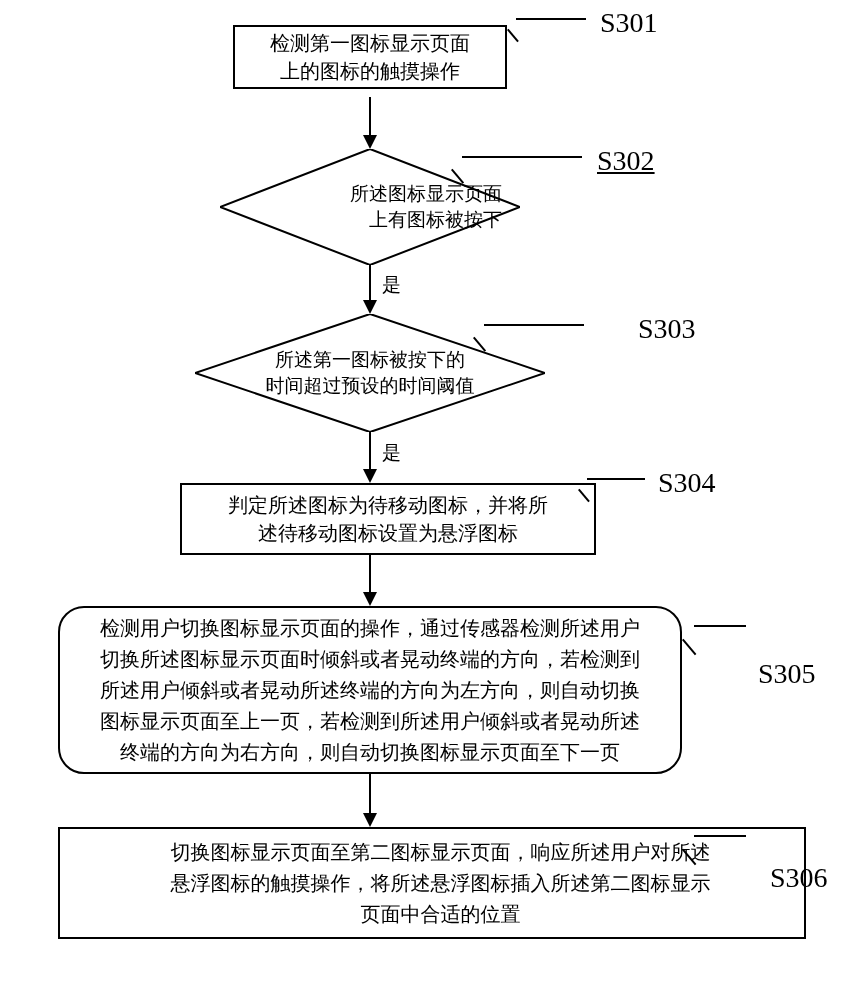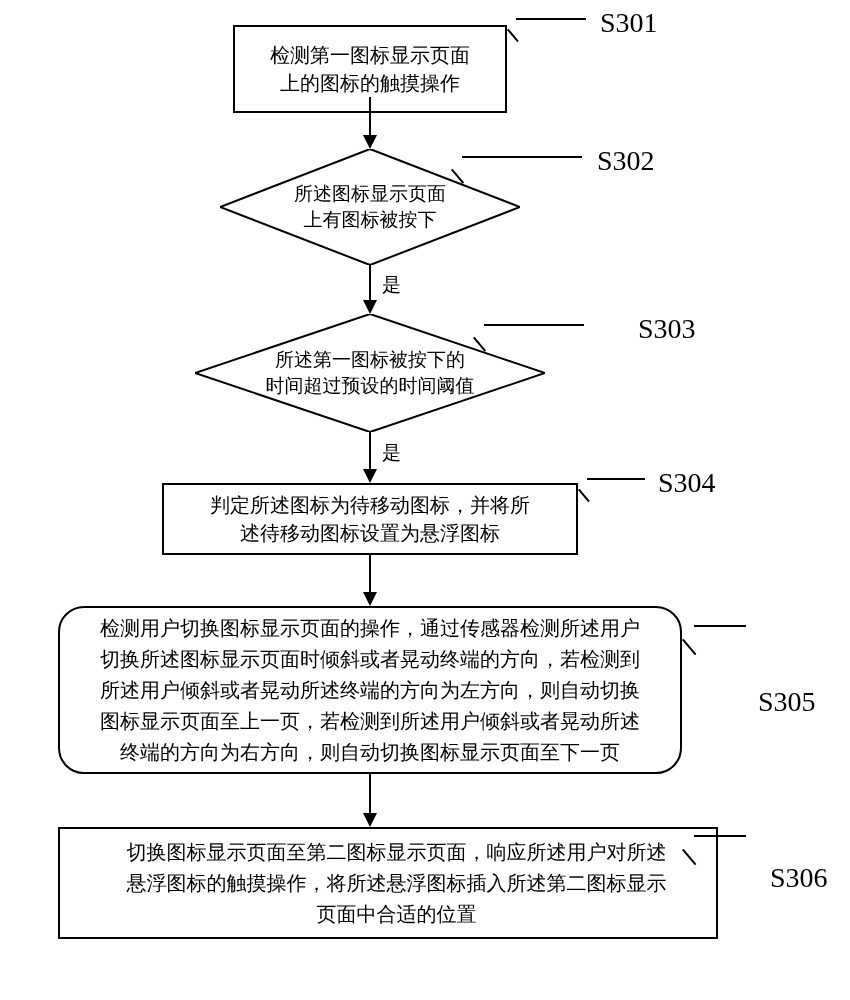--- a/index.html
+++ b/index.html
@@ -79,41 +79,41 @@
     position: absolute;
     width: 2px;
     background: #000;
   }
 </style>
 </head>
 <body>
 
 <div class="flowchart">
 
-  <div class="box" style="left:233px; top:25px; width:274px; height:88px; white-space:pre-line;">检测第一图标显示页面
+  <div class="box" style="left:233px; top:25px; width:274px; height:64px; white-space:pre-line;">检测第一图标显示页面
 上的图标的触摸操作</div>
 
   <div class="callout-slash" style="left:507px; top:30px; height:16px; transform:rotate(-40deg); transform-origin:top left;"></div>
   <div class="callout-line" style="left:516px; top:18px; width:70px;"></div>
   <div class="label" style="left:600px; top:7px;">S301</div>
 
   <div class="arrow-line" style="left:369px; top:97px; width:2px; height:40px;"></div>
   <div class="arrow-head" style="left:370px; top:135px;"></div>
 
   <div class="diamond-wrap" style="left:220px; top:149px; width:300px; height:116px;">
     <svg class="diamond" viewBox="0 0 300 116" preserveAspectRatio="none">
       <polygon points="150,0 300,58 150,116 0,58" fill="#fff" stroke="#000" stroke-width="2"></polygon>
     </svg>
-    <div class="diamond-text" style="white-space:pre-line;">所述图标显示页面
+    <div class="diamond-text" style="white-space:pre-line;text-align:right;">所述图标显示页面
 上有图标被按下</div>
   </div>
 
   <div class="callout-slash" style="left:451px; top:170px; height:18px; transform:rotate(-40deg); transform-origin:top left;"></div>
   <div class="callout-line" style="left:462px; top:156px; width:120px;"></div>
-  <div class="label" style="left:597px; top:145px;">S302</div>
+  <div class="label" style="left:597px; top:145px;text-decoration:underline;">S302</div>
 
   <div class="arrow-line" style="left:369px; top:265px; width:2px; height:38px;"></div>
   <div class="arrow-head" style="left:370px; top:300px;"></div>
   <div class="edge-label" style="left:382px; top:272px;">是</div>
 
   <div class="diamond-wrap" style="left:195px; top:314px; width:350px; height:118px;">
     <svg class="diamond" viewBox="0 0 350 118" preserveAspectRatio="none">
       <polygon points="175,0 350,59 175,118 0,59" fill="#fff" stroke="#000" stroke-width="2"></polygon>
     </svg>
     <div class="diamond-text" style="white-space:pre-line;">所述第一图标被按下的
@@ -121,44 +121,44 @@
   </div>
 
   <div class="callout-slash" style="left:473px; top:338px; height:18px; transform:rotate(-40deg); transform-origin:top left;"></div>
   <div class="callout-line" style="left:484px; top:324px; width:100px;"></div>
   <div class="label" style="left:598px; top:313px;margin-left:40px;">S303</div>
 
   <div class="arrow-line" style="left:369px; top:432px; width:2px; height:40px;"></div>
   <div class="arrow-head" style="left:370px; top:469px;"></div>
   <div class="edge-label" style="left:382px; top:440px;">是</div>
 
-  <div class="box" style="left:162px; top:483px; width:416px; height:72px; white-space:pre-line;text-align:center;">判定所述图标为待移动图标，并将所
+  <div class="box" style="left:180px; top:483px; width:416px; height:72px; white-space:pre-line;text-align:center;">判定所述图标为待移动图标，并将所
 述待移动图标设置为悬浮图标</div>
 
   <div class="callout-slash" style="left:578px; top:490px; height:16px; transform:rotate(-40deg); transform-origin:top left;"></div>
   <div class="callout-line" style="left:587px; top:478px; width:58px;"></div>
   <div class="label" style="left:658px; top:467px;">S304</div>
 
   <div class="arrow-line" style="left:369px; top:555px; width:2px; height:40px;"></div>
   <div class="arrow-head" style="left:370px; top:592px;"></div>
 
   <div class="box" style="left:58px; top:606px; width:624px; height:168px; white-space:pre-line; font-size:20px; line-height:1.55;border-radius:26px;">检测用户切换图标显示页面的操作，通过传感器检测所述用户
 切换所述图标显示页面时倾斜或者晃动终端的方向，若检测到
 所述用户倾斜或者晃动所述终端的方向为左方向，则自动切换
 图标显示页面至上一页，若检测到所述用户倾斜或者晃动所述
 终端的方向为右方向，则自动切换图标显示页面至下一页</div>
 
   <div class="callout-slash" style="left:682px; top:640px; height:20px; transform:rotate(-40deg); transform-origin:top left;"></div>
   <div class="callout-line" style="left:694px; top:625px; width:52px;"></div>
-  <div class="label" style="left:758px; top:686px;">S305</div>
+  <div class="label" style="left:758px; top:658px;">S305</div>
 
   <div class="arrow-line" style="left:369px; top:774px; width:2px; height:42px;"></div>
   <div class="arrow-head" style="left:370px; top:813px;"></div>
 
-  <div class="box" style="left:58px; top:827px; width:660px; height:112px; white-space:pre-line; font-size:20px; line-height:1.55;padding-left:27px;">切换图标显示页面至第二图标显示页面，响应所述用户对所述
+  <div class="box" style="left:58px; top:827px; width:748px; height:112px; white-space:pre-line; font-size:20px; line-height:1.55;padding-left:27px;">切换图标显示页面至第二图标显示页面，响应所述用户对所述
 悬浮图标的触摸操作，将所述悬浮图标插入所述第二图标显示
 页面中合适的位置</div>
 
   <div class="callout-slash" style="left:682px; top:850px; height:20px; transform:rotate(-40deg); transform-origin:top left;"></div>
   <div class="callout-line" style="left:694px; top:835px; width:52px;"></div>
   <div class="label" style="left:758px; top:862px;margin-left:12px;">S306</div>
 
 </div>
 
 </body></html>

